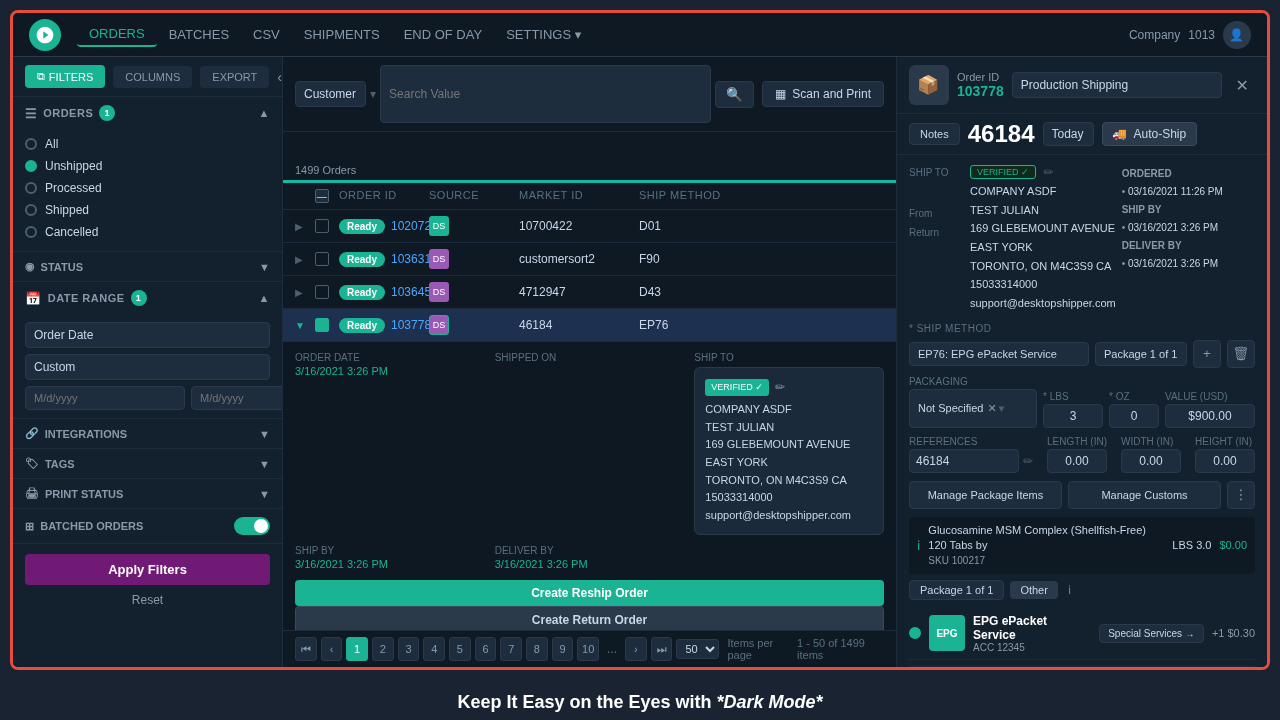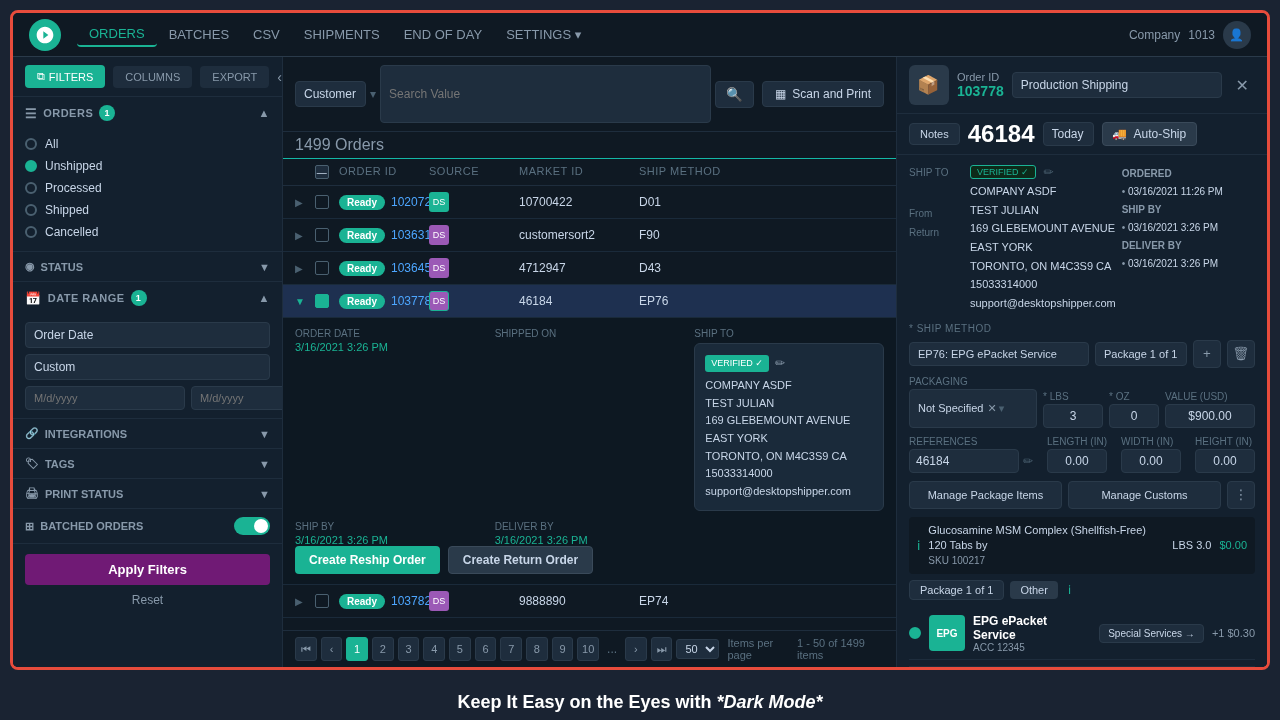--- a/index.html
+++ b/index.html
@@ -291,23 +291,24 @@
       border-radius: 4px;
       cursor: pointer;
       display: flex;
       align-items: center;
       gap: 6px;
       font-size: 12px;
     }
 
     .orders-count {
       padding: 4px 12px;
-      font-size: 16px;
-      color: #8899aa;
-      border-bottom: 1px solid #14b8a6;
+      font-size: 11px;
+      color: #8899aa;
+      border-bottom: 3px solid #14b8a6;
+      margin-top: 28px;
     }
 
     .orders-table {
       overflow-y: auto;
       flex: 1;
     }
 
     .table-header {
       display: grid;
       grid-template-columns: 20px 24px 90px 90px 120px 120px;
@@ -447,21 +448,22 @@
       padding: 1px 6px;
       border-radius: 3px;
       font-size: 9px;
       display: inline-flex;
       align-items: center;
       gap: 3px;
     }
 
     .action-btns {
       display: flex;
-      gap: 8px;
+      margin-top: 10px;
+      flex-direction: column;
     }
 
     .action-btn {
       padding: 6px 14px;
       border-radius: 4px;
       cursor: pointer;
       font-size: 12px;
       font-weight: 600;
       border: none;
     }

